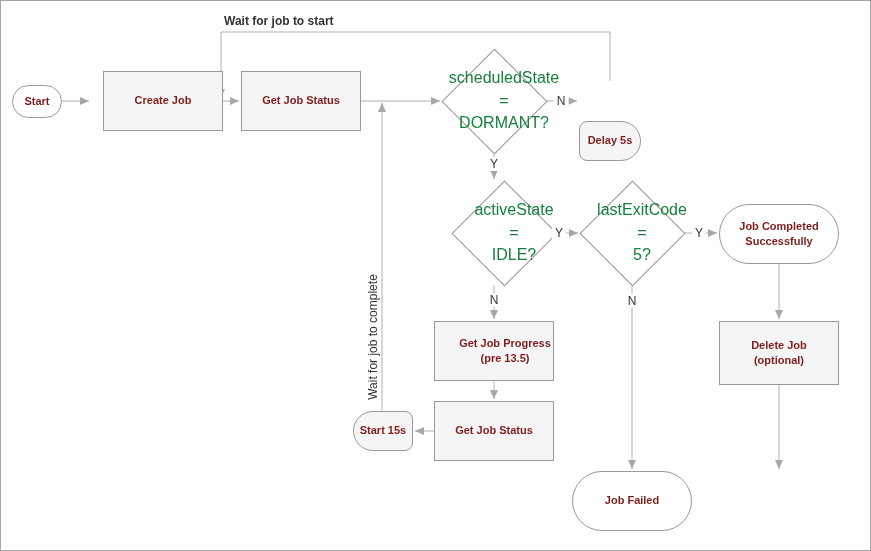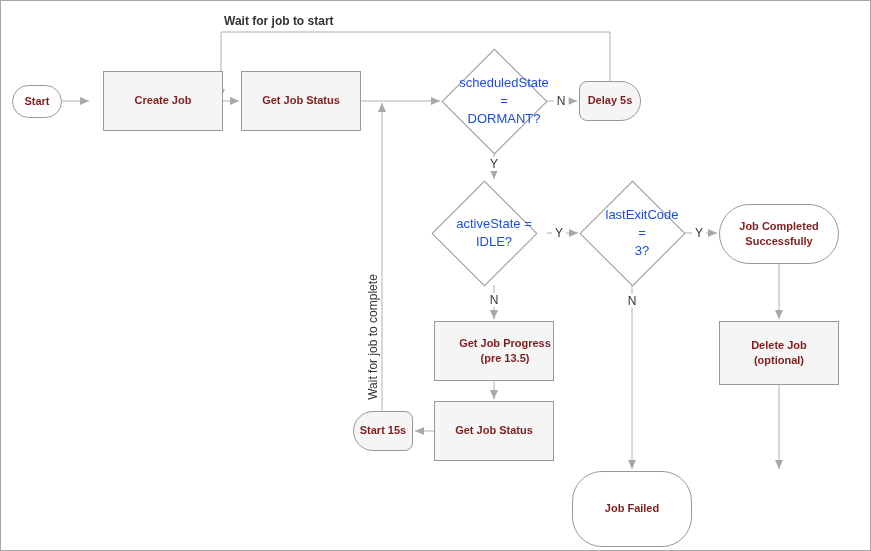--- a/index.html
+++ b/index.html
@@ -36,41 +36,41 @@
   }
   .terminal {
     background: #ffffff;
     border: 1px solid #999999;
     border-radius: 30px;
   }
   .delay {
     background: #f5f5f5;
     border: 1px solid #999999;
   }
-  .delay-right { border-radius: 8px 20px 20px 8px; }
+  .delay-right { border-radius: 8px 20px 20px 8px; margin-top: 40px; }
   .delay-left  { border-radius: 20px 8px 8px 20px; }
   .diamond-box { position: absolute; }
   .diamond-shape {
     position: absolute;
     left: 15px; top: 15px;
     width: 73px; height: 73px;
     background: #ffffff;
     border: 1px solid #999999;
     transform: rotate(45deg);
   }
   .diamond-label {
     position: absolute;
     left: 0; top: 0; right: 0; bottom: 0;
     display: flex;
     align-items: center;
     justify-content: center;
     text-align: center;
-    font-size: 13px;
+    font-size: 16px;
     line-height: 1.4;
-    color: #1d4ed8;
+    color: #15803d;
     white-space: pre-line;
     margin-left: 20px;
   }
   .edge-label {
     position: absolute;
     transform: translate(-50%, -50%);
     background: #ffffff;
     padding: 0 3px;
     font-size: 12px;
     color: #333333;
@@ -124,46 +124,46 @@
   <div class="node process" style="left:240px; top:70px; width:120px; height:60px;">Get Job Status</div>
 
   <div class="diamond-box" style="left:441px; top:48px; width:104px; height:104px;">
     <div class="diamond-shape"></div>
     <div class="diamond-label">scheduledState =
 DORMANT?</div>
   </div>
 
   <div class="node delay delay-right" style="left:578px; top:80px; width:62px; height:40px;">Delay 5s</div>
 
-  <div class="diamond-box" style="left:431px; top:180px; width:104px; height:104px;">
+  <div class="diamond-box" style="left:451px; top:180px; width:104px; height:104px;">
     <div class="diamond-shape"></div>
     <div class="diamond-label">activeState =
 IDLE?</div>
   </div>
 
   <div class="diamond-box" style="left:579px; top:180px; width:104px; height:104px;">
     <div class="diamond-shape"></div>
     <div class="diamond-label">lastExitCode =
-3?</div>
+5?</div>
   </div>
 
   <div class="node terminal" style="left:718px; top:203px; width:120px; height:60px;">Job Completed
 Successfully</div>
 
   <div class="node process" style="left:718px; top:320px; width:120px; height:64px;">Delete Job
 (optional)</div>
 
   <div class="node process" style="left:433px; top:320px; width:120px; height:60px;padding-left:22px;">Get Job Progress
 (pre 13.5)</div>
 
   <div class="node process" style="left:433px; top:400px; width:120px; height:60px;">Get Job Status</div>
 
   <div class="node delay delay-left" style="left:352px; top:410px; width:60px; height:40px;">Start 15s</div>
 
-  <div class="node terminal" style="left:571px; top:470px; width:120px; height:76px;">Job Failed</div>
+  <div class="node terminal" style="left:571px; top:470px; width:120px; height:60px;">Job Failed</div>
 
 
   <div class="edge-label plain" style="left:223px; top:13px;font-weight:bold;">Wait for job to start</div>
 
   <div class="edge-label vertical" style="left:372px; top:336px;">Wait for job to complete</div>
 
   <div class="edge-label" style="left:560px; top:100px;">N</div>
 
   <div class="edge-label" style="left:493px; top:163px;">Y</div>
 

